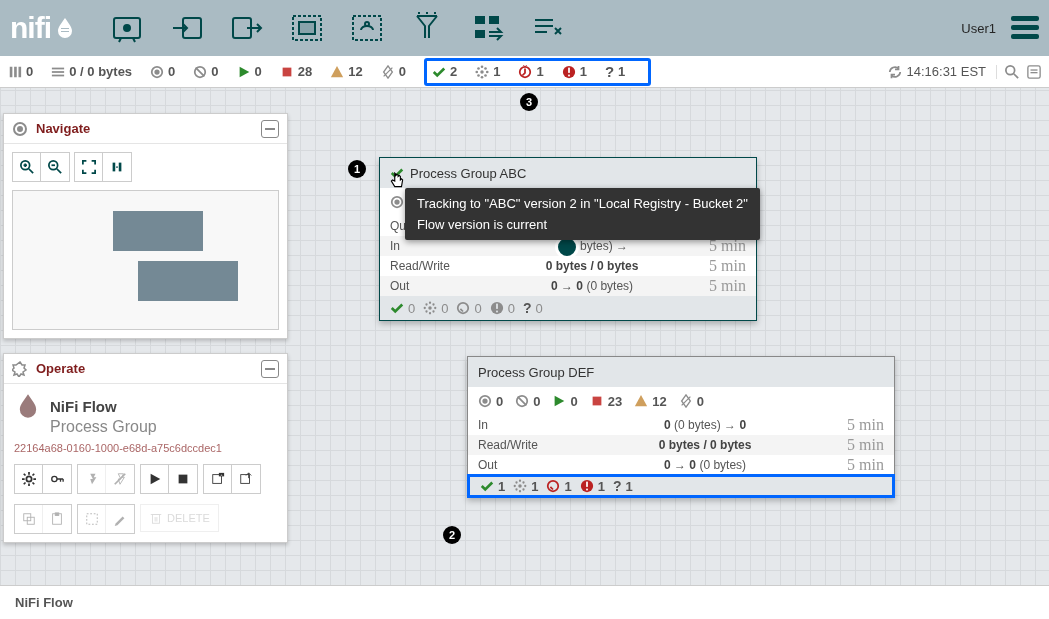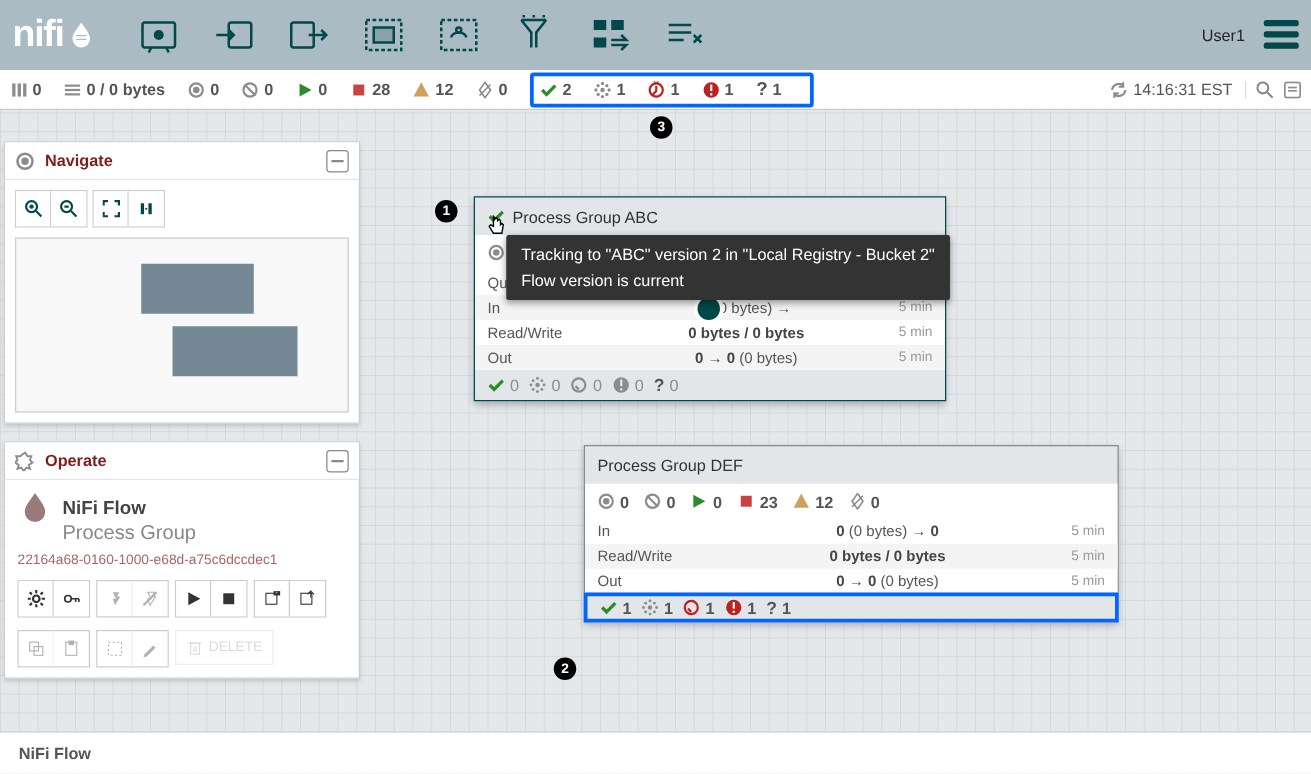--- a/index.html
+++ b/index.html
@@ -62,21 +62,21 @@
     .pg { position:absolute; background:#e2e6e9; border:1px solid #004849; box-shadow:0 3px 6px rgba(0,0,0,.25); z-index:2; }
     .pg-head { height:30px; display:flex; align-items:center; padding:0 10px; font-size:13px; font-weight:500; color:#333; gap:6px; }
     .pg-status { height:28px; background:#fff; display:flex; align-items:center; padding:0 10px; gap:4px; font-size:13px; color:#666; }
     .pg-status .sb-item { margin-right:8px; }
     .pg-rows { background:#fff; }
     .pg-row { height:20px; display:flex; align-items:center; padding:0 10px; font-size:12px; color:#555; }
     .pg-row:nth-child(even) { background:#f4f4f4; }
     .pg-row-label { width:85px; }
     .pg-row-val { flex:1;text-align:center; }
     .pg-row-val b { font-weight:700; color:#444; }
-    .pg-row-time { color:#999; font-size:11px; }
+    .pg-row-time { color:#999; font-size:16px;font-family:Liberation Serif, serif; }
     .pg-footer { height:24px; background:#e2e6e9; display:flex; align-items:center; padding:0 10px; gap:4px; font-size:13px; }
     .pg-footer .sb-item { margin-right:4px; }
     .pg-footer.hilite { border:3px solid #0066ff; margin:-1px; }
     
     .tooltip { position:absolute; background:#333; color:#fff; padding:8px 12px; border-radius:2px; font-size:13px; z-index:20; box-shadow:0 2px 6px rgba(0,0,0,.4); }
     .cursor-dot { position:absolute; width:24px; height:24px; background:#004849; border-radius:50%; border:3px solid #fff; z-index:19; }
 
     .callout { position:absolute; width:18px; height:18px; background:#000; color:#fff; border-radius:50%; display:flex; align-items:center; justify-content:center; font-size:11px; font-weight:700; z-index:15; }
     
     .breadcrumb { position:absolute; bottom:0; left:0; right:0; height:34px; background:#fff; border-top:1px solid #ccc; display:flex; align-items:center; padding:0 15px; font-size:13px; font-weight:700; color:#555; z-index:10; }

